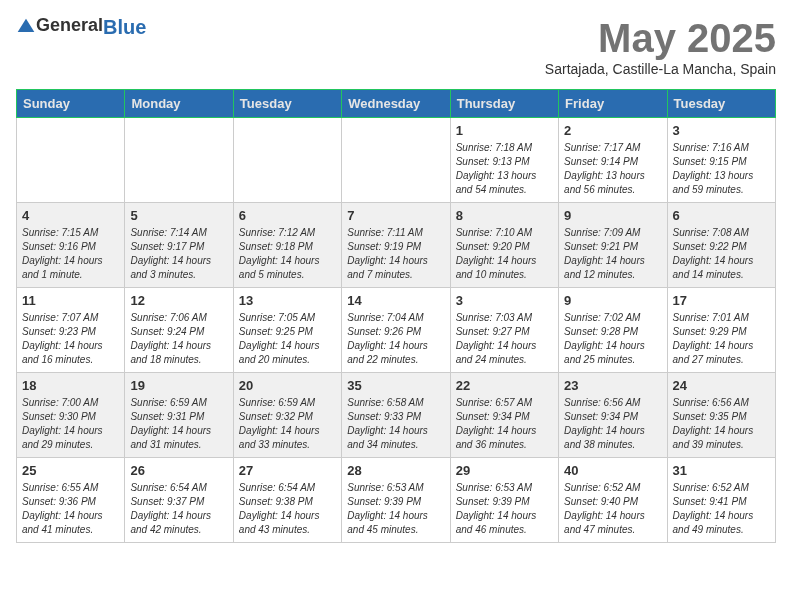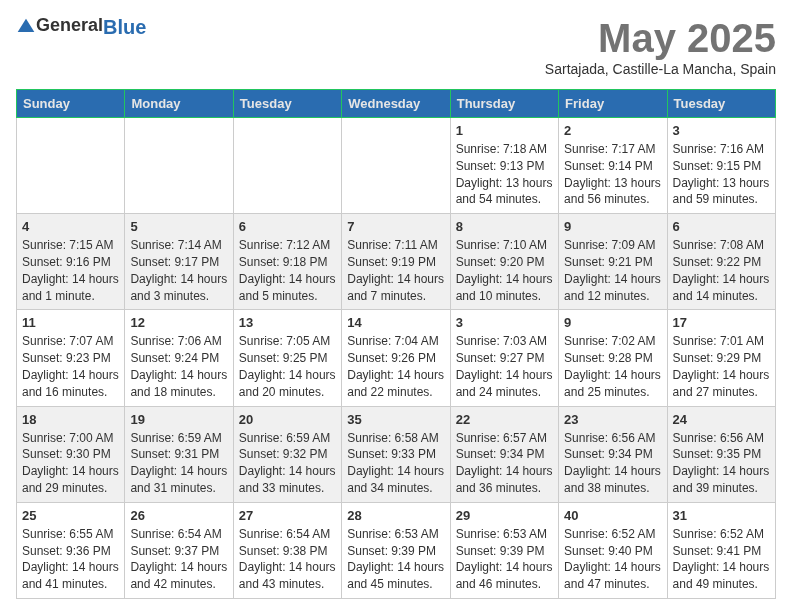--- a/index.html
+++ b/index.html
@@ -76,23 +76,24 @@
     tbody tr:nth-child(even) td {
       background: #f0f0f0;
     }
     .day-number {
       font-weight: bold;
       font-size: 13px;
       margin-bottom: 3px;
       display: block;
     }
     .day-info {
-      font-size: 12px;
+      font-size: 10px;
       color: #333;
       line-height: 1.4;
+      font-style: italic;
     }
     .empty-cell {
       background: #fff !important;
     }
   </style>
 </head>
 <body>
 
 <div class="header">
   <div class="logo">

